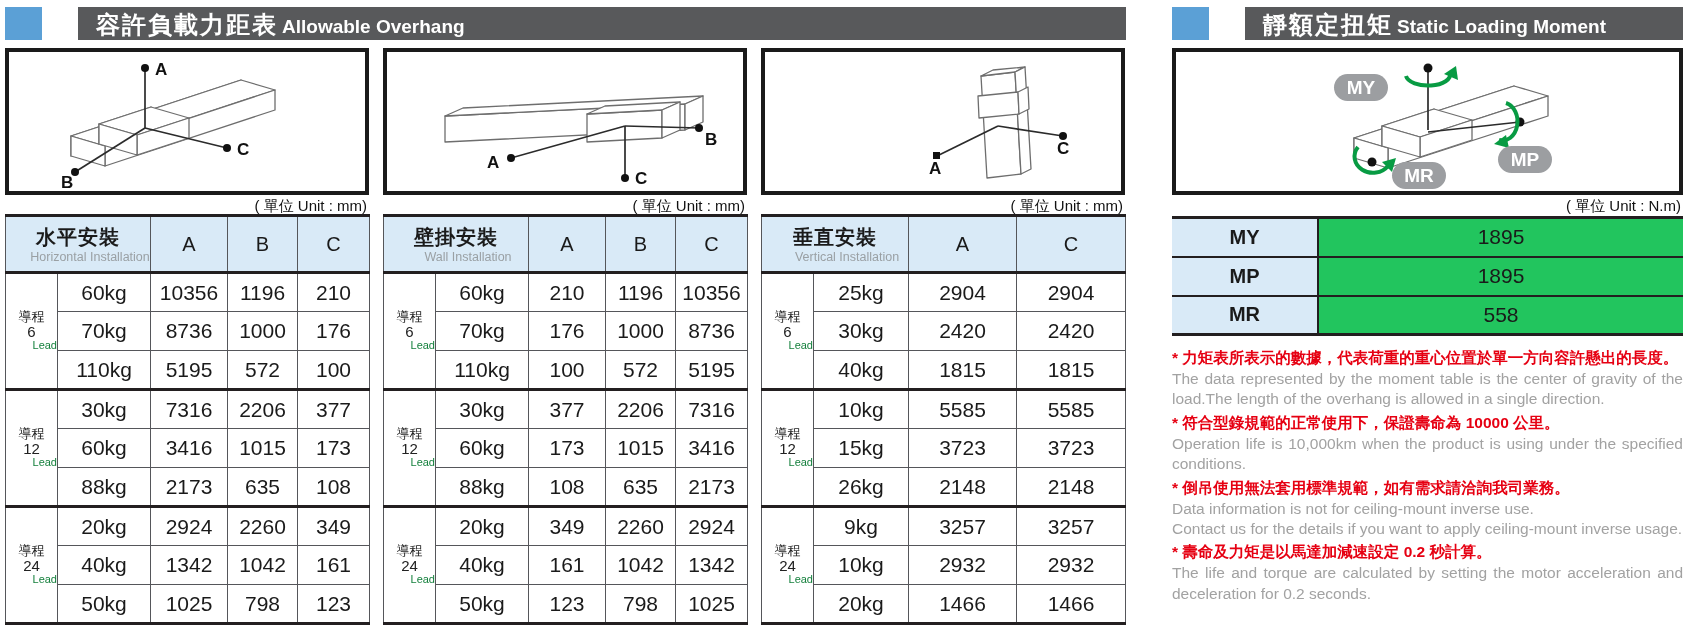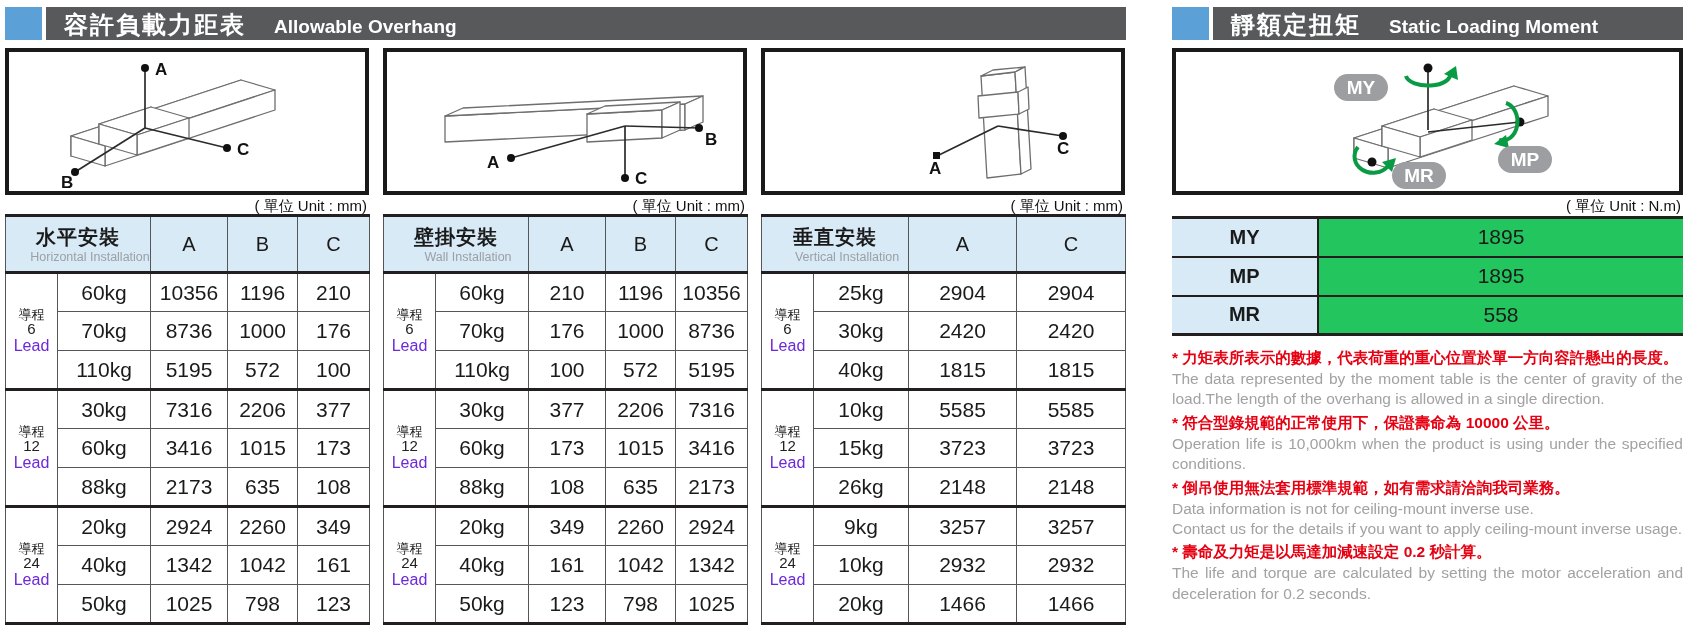--- a/index.html
+++ b/index.html
@@ -1,25 +1,25 @@
 <!DOCTYPE html>
 <html><head>
 <meta charset="utf-8">
 <style>
   * { margin:0; padding:0; box-sizing:border-box; }
   html,body { width:1691px; height:641px; background:#fff; overflow:hidden;
     font-family:"Liberation Sans", sans-serif; color:#1a1a1a; }
   .page { position:relative; width:1691px; height:641px; }
 
   
-  .sec-header { display:flex; height:33px; }
+  .sec-header { display:flex; height:33px;gap:32px; }
   .accent { width:37px; background:#5ba0d6; margin-right:4px; }
   .bar { flex:1; background:#58595b; color:#fff; display:flex; align-items:baseline; padding:3px 0 0 18px; }
   .title-zh { font-size:24px; font-weight:bold; letter-spacing:2px; line-height:30px; }
-  .title-en { font-size:19px; font-weight:bold; margin-left:28px; line-height:30px; }
+  .title-en { font-size:19px; font-weight:bold; margin-left:4px; line-height:30px; }
 
   
   .left-sec  { position:absolute; left:5px;   top:7px; width:1121px; }
   .right-sec { position:absolute; left:1172px; top:7px; width:511px; }
   .cols { display:flex; gap:14px; margin-top:8px; }
   .col { width:364px; }
 
   .diagram-box { height:147px; border:4px solid #1a1a1a; background:#fff; overflow:hidden; }
   .diagram-box svg { display:block; width:100%; height:100%; }
   .unit { text-align:right; font-size:15px; padding:2px 2px 1px 0; color:#111; height:19px; }
@@ -30,21 +30,21 @@
   .oh-table th, .oh-table td { border:1px solid #55565a; text-align:center; vertical-align:middle; }
   .oh-table thead th { height:57px; background:#d9eaf7; border-bottom:3px solid #231f20; }
   .name-zh { font-size:20px; font-weight:bold; letter-spacing:1px; color:#1a1a1a; }
   .name-en { font-size:12.5px; font-weight:normal; color:#9aa0a4; margin-top:-1px;padding-left:24px; }
   .col-letter { font-size:20px; font-weight:normal; color:#1a1a1a; }
   .oh-table tbody tr { height:39px; }
   .oh-table tbody td { font-size:21px; background:#fff; }
   td.lead-cell, td.load-cell { background:#e3f1fb; }
   .lead-zh { font-size:13px; line-height:1.05; color:#222; }
   .lead-num { font-size:15px; line-height:1.1; color:#222; }
-  .lead-en { font-size:16px; line-height:1.05; color:#6d28d9; }
+  .lead-en { font-size:11px; line-height:1.05; color:#15803d;text-align:right; }
   tr.group-start td { border-top:3px solid #231f20; }
 
   
   .moment-table { margin-top:2px; border-top:3px solid #231f20; border-bottom:3px solid #231f20; }
   .moment-table tr { height:39px; }
   .moment-table td { border-bottom:2px solid #231f20; text-align:center; vertical-align:middle; }
   .moment-table tr:last-child td { border-bottom:none; }
   .m-label { width:146px; background:#d9eaf7; font-weight:bold; font-size:20px; border-right:2px solid #231f20; }
   .m-value { font-size:21px; background:#22c55e; }
 

